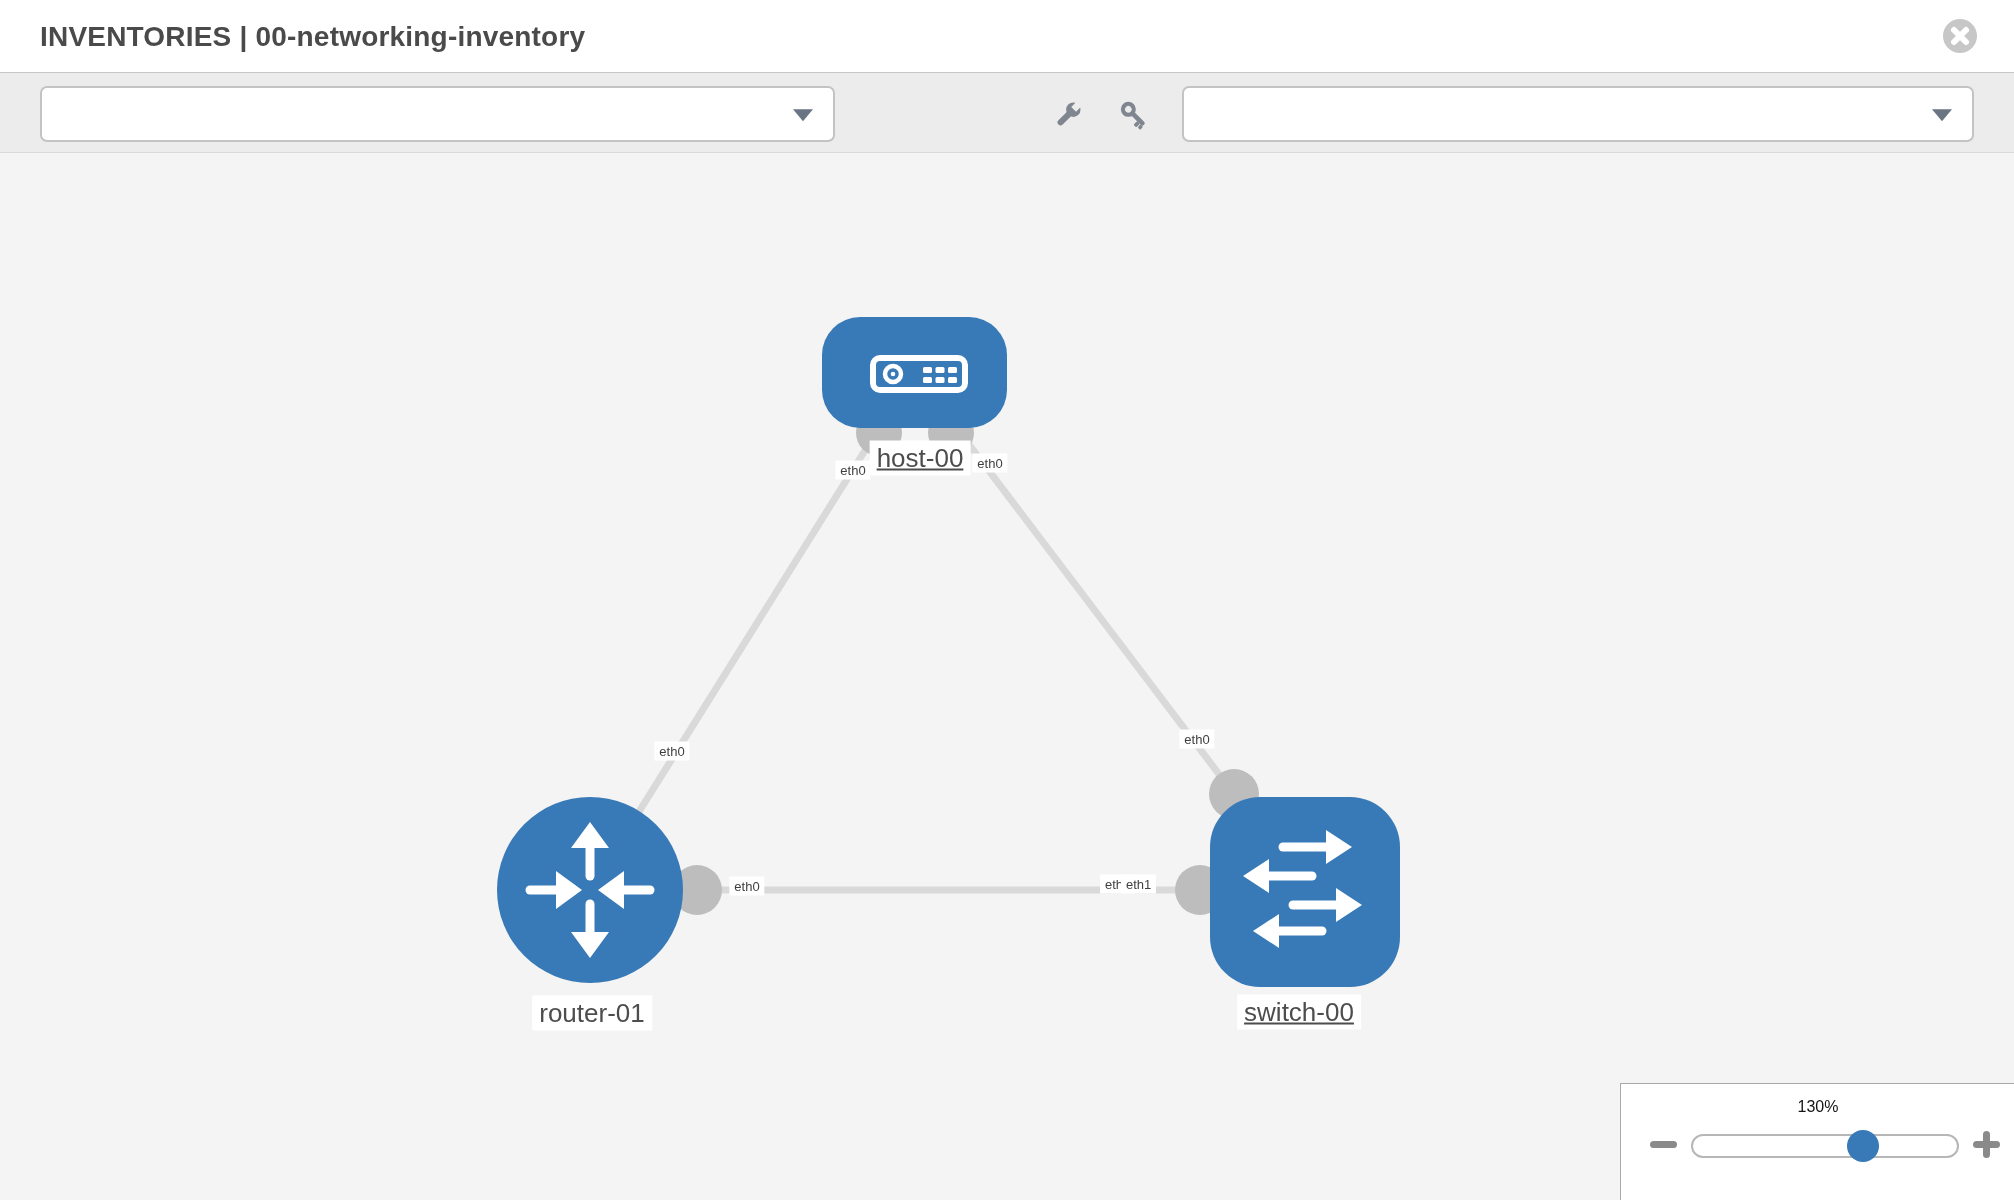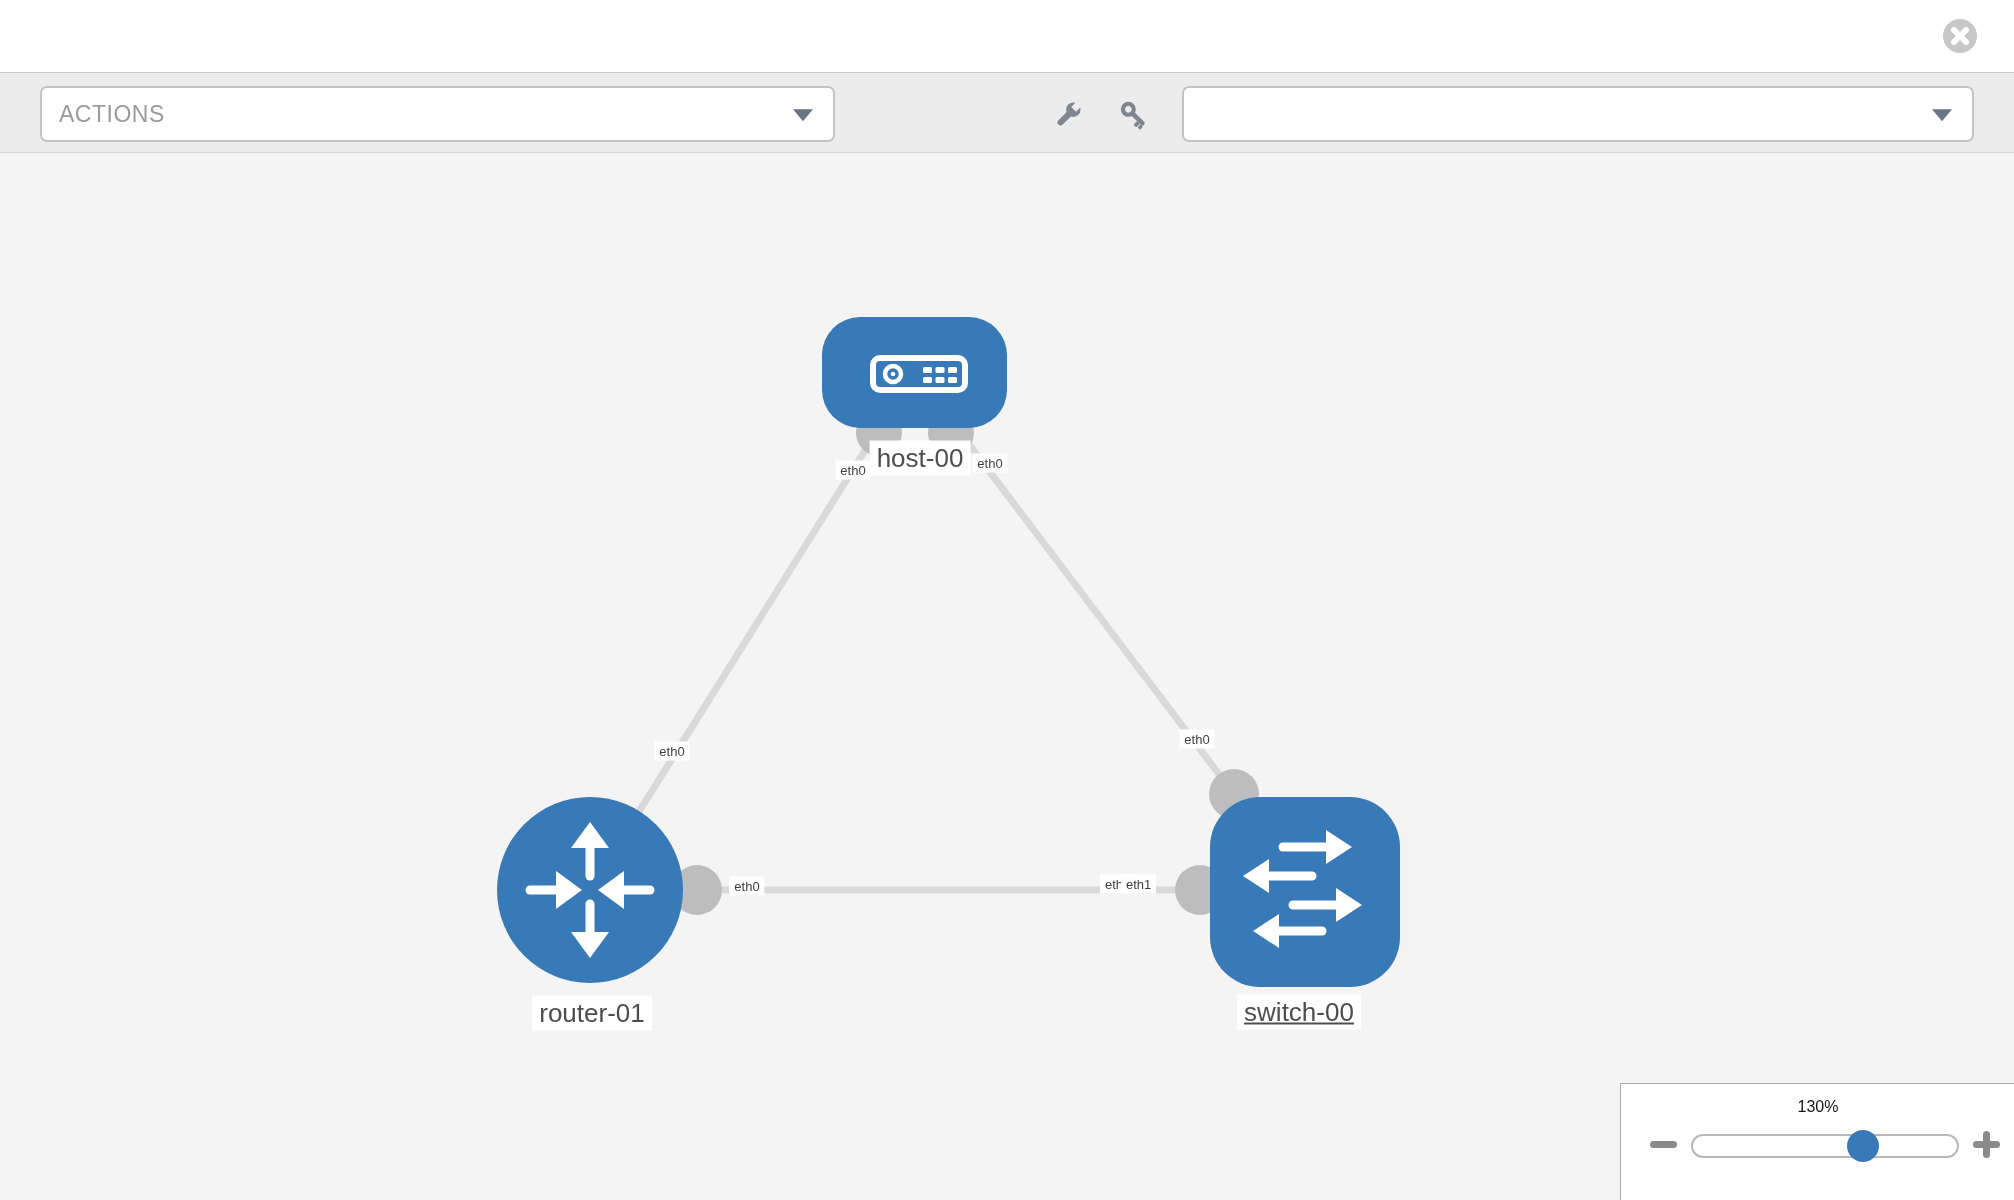--- a/index.html
+++ b/index.html
@@ -59,33 +59,33 @@
   .zoom-plus .v { left:10px; top:0; width:7px; height:27px; }
   .slider-track { position:absolute; left:70px; top:50px; width:268px; height:24px;
                   background:#ffffff; border:2px solid #b7b7b7; border-radius:12px; cursor:pointer; }
   .slider-handle { position:absolute; left:226px; top:46px; width:32px; height:32px;
                    border-radius:50%; background:#3879b7; cursor:grab; }
 </style>
 </head>
 <body>
 
 <div class="header">
+  <div class="page-title">INVENTORIES | 00-networking-inventory</div>
   <div class="close-btn">
     <span>
       <svg width="34" height="34" viewBox="0 0 34 34">
         <line x1="11" y1="11" x2="23" y2="23" stroke="#ffffff" stroke-width="6" stroke-linecap="round"></line>
         <line x1="23" y1="11" x2="11" y2="23" stroke="#ffffff" stroke-width="6" stroke-linecap="round"></line>
       </svg>
     </span>
   </div>
 </div>
 
 <div class="toolbar">
   <div class="select-box actions-box">
-    <span class="label">ACTIONS</span>
     <span class="caret"></span>
   </div>
 
   <span class="tool-icon wrench">
     <svg width="34" height="34" viewBox="0 0 34 34">
       <g transform="rotate(45 17 17)">
         <circle cx="17" cy="9.5" r="7.2" fill="#80868f"></circle>
         <rect x="13.6" y="1" width="6.8" height="8" fill="#ececec"></rect>
         <rect x="14" y="12" width="6" height="18.5" rx="3" fill="#80868f"></rect>
       </g>
@@ -158,21 +158,21 @@
         <line x1="1312" y1="723" x2="1268" y2="723"></line>
         <polygon points="1243,723 1269,706 1269,740" stroke="none"></polygon>
         <line x1="1293" y1="752" x2="1337" y2="752"></line>
         <polygon points="1362,752 1336,735 1336,769" stroke="none"></polygon>
         <line x1="1322" y1="778" x2="1278" y2="778"></line>
         <polygon points="1253,778 1279,761 1279,795" stroke="none"></polygon>
       </g>
     </g>
   </svg>
 
-  <div class="graph-label node-label" style="left:920px;  top:305px;">host-00</div>
+  <div class="graph-label node-label" style="left:920px;  top:305px;text-decoration:underline;">host-00</div>
   <div class="graph-label node-label" style="left:592px;  top:860px;">router-01</div>
   <div class="graph-label node-label" style="left:1299px; top:859px;text-decoration:underline;">switch-00</div>
 
   <div class="graph-label if-label" style="left:853px;  top:317px;">eth0</div>
   <div class="graph-label if-label" style="left:990px;  top:310px;">eth0</div>
   <div class="graph-label if-label" style="left:672px;  top:598px;">eth0</div>
   <div class="graph-label if-label" style="left:1197px; top:586px;">eth0</div>
   <div class="graph-label if-label" style="left:747px;  top:733px;">eth0</div>
   <div class="graph-label if-label anchored under" style="left:1100px; top:731px;">eth0</div>
   <div class="graph-label if-label anchored over" style="left:1121px; top:731px;">eth1</div>

